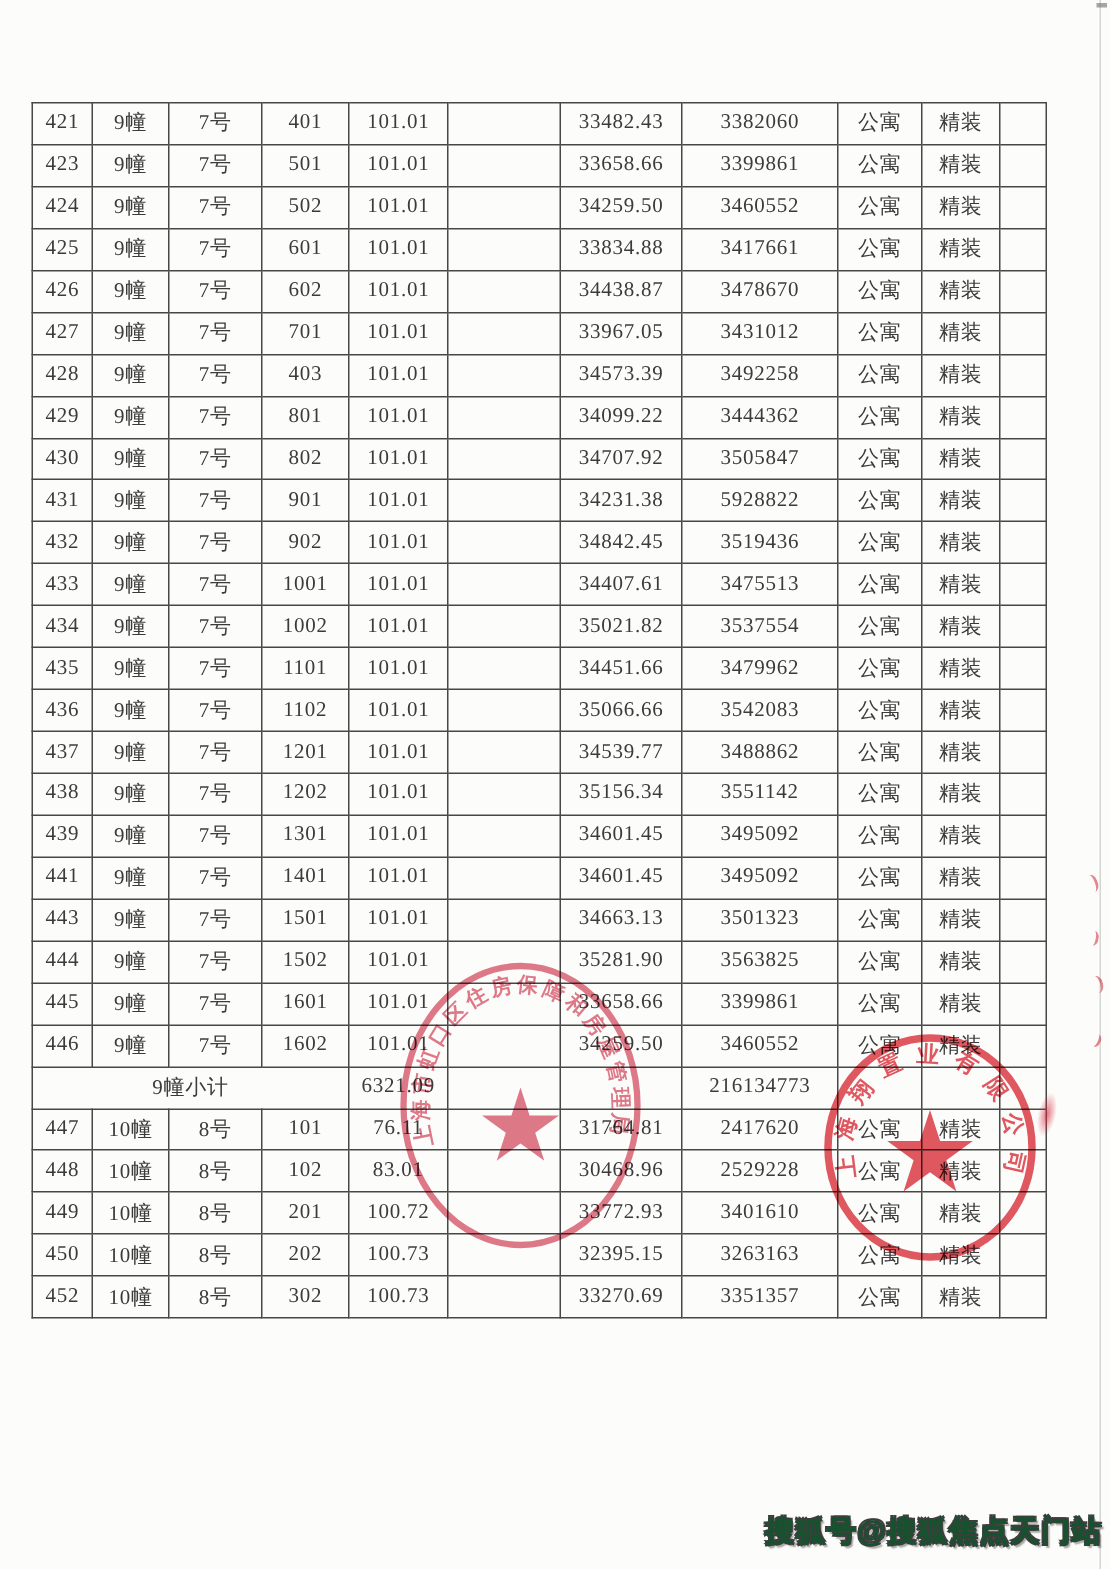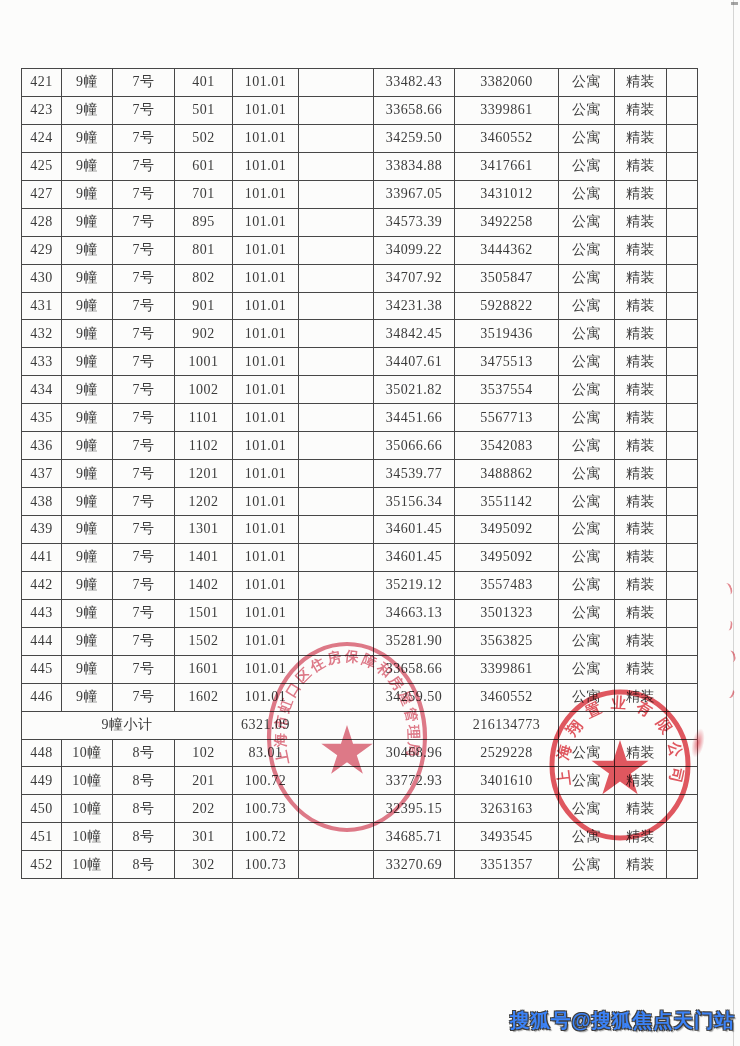--- a/index.html
+++ b/index.html
@@ -39,21 +39,21 @@
   #rm4{left:726px;top:690px;width:9px;height:5px;transform:rotate(115deg);}
   .red-blob{
     position:absolute;left:692px;top:728px;width:12px;height:30px;
     background:radial-gradient(closest-side,rgba(215,45,60,.65),rgba(215,45,60,0));
     transform:rotate(12deg);
   }
   .watermark{
     position:absolute;right:5px;top:1007px;
     font-family:"Liberation Sans","DejaVu Sans",sans-serif;
     font-weight:bold;font-size:19.5px;letter-spacing:1px;
-    color:#3b82f6;
+    color:#14532d;
     text-shadow:-1px -1px 0 #3e3e3e,1px -1px 0 #3e3e3e,-1px 1px 0 #3e3e3e,1px 1px 0 #3e3e3e,2px 2px 1px rgba(0,0,0,.35);
   }
 </style>
 </head>
 <body>
 
 <div class="page-edge"></div>
 <div class="corner-speck"></div>
 
 <table class="price">
@@ -117,37 +117,50 @@
         <td>601</td>
         <td>101.01</td>
         <td></td>
         <td>33834.88</td>
         <td>3417661</td>
         <td>公寓</td>
         <td>精装</td>
         <td></td>
       </tr>
       <tr>
+        <td>426</td>
+        <td>9幢</td>
+        <td>7号</td>
+        <td>602</td>
+        <td>101.01</td>
+        <td></td>
+        <td>34438.87</td>
+        <td>3478670</td>
+        <td>公寓</td>
+        <td>精装</td>
+        <td></td>
+      </tr>
+      <tr>
         <td>427</td>
         <td>9幢</td>
         <td>7号</td>
         <td>701</td>
         <td>101.01</td>
         <td></td>
         <td>33967.05</td>
         <td>3431012</td>
         <td>公寓</td>
         <td>精装</td>
         <td></td>
       </tr>
       <tr>
         <td>428</td>
         <td>9幢</td>
         <td>7号</td>
-        <td>895</td>
+        <td>403</td>
         <td>101.01</td>
         <td></td>
         <td>34573.39</td>
         <td>3492258</td>
         <td>公寓</td>
         <td>精装</td>
         <td></td>
       </tr>
       <tr>
         <td>429</td>
@@ -228,21 +241,21 @@
         <td></td>
       </tr>
       <tr>
         <td>435</td>
         <td>9幢</td>
         <td>7号</td>
         <td>1101</td>
         <td>101.01</td>
         <td></td>
         <td>34451.66</td>
-        <td>5567713</td>
+        <td>3479962</td>
         <td>公寓</td>
         <td>精装</td>
         <td></td>
       </tr>
       <tr>
         <td>436</td>
         <td>9幢</td>
         <td>7号</td>
         <td>1102</td>
         <td>101.01</td>
@@ -299,33 +312,20 @@
         <td>1401</td>
         <td>101.01</td>
         <td></td>
         <td>34601.45</td>
         <td>3495092</td>
         <td>公寓</td>
         <td>精装</td>
         <td></td>
       </tr>
       <tr>
-        <td>442</td>
-        <td>9幢</td>
-        <td>7号</td>
-        <td>1402</td>
-        <td>101.01</td>
-        <td></td>
-        <td>35219.12</td>
-        <td>3557483</td>
-        <td>公寓</td>
-        <td>精装</td>
-        <td></td>
-      </tr>
-      <tr>
         <td>443</td>
         <td>9幢</td>
         <td>7号</td>
         <td>1501</td>
         <td>101.01</td>
         <td></td>
         <td>34663.13</td>
         <td>3501323</td>
         <td>公寓</td>
         <td>精装</td>
@@ -371,20 +371,33 @@
         <td></td>
       </tr>
       <tr>
         <td colspan="4">9幢小计</td>
         <td>6321.09</td>
         <td></td>
         <td></td>
         <td>216134773</td>
         <td></td>
         <td></td>
+        <td></td>
+      </tr>
+      <tr>
+        <td>447</td>
+        <td>10幢</td>
+        <td>8号</td>
+        <td>101</td>
+        <td>76.11</td>
+        <td></td>
+        <td>31764.81</td>
+        <td>2417620</td>
+        <td>公寓</td>
+        <td>精装</td>
         <td></td>
       </tr>
       <tr>
         <td>448</td>
         <td>10幢</td>
         <td>8号</td>
         <td>102</td>
         <td>83.01</td>
         <td></td>
         <td>30468.96</td>
@@ -408,33 +421,20 @@
       </tr>
       <tr>
         <td>450</td>
         <td>10幢</td>
         <td>8号</td>
         <td>202</td>
         <td>100.73</td>
         <td></td>
         <td>32395.15</td>
         <td>3263163</td>
-        <td>公寓</td>
-        <td>精装</td>
-        <td></td>
-      </tr>
-      <tr>
-        <td>451</td>
-        <td>10幢</td>
-        <td>8号</td>
-        <td>301</td>
-        <td>100.72</td>
-        <td></td>
-        <td>34685.71</td>
-        <td>3493545</td>
         <td>公寓</td>
         <td>精装</td>
         <td></td>
       </tr>
       <tr>
         <td>452</td>
         <td>10幢</td>
         <td>8号</td>
         <td>302</td>
         <td>100.73</td>

